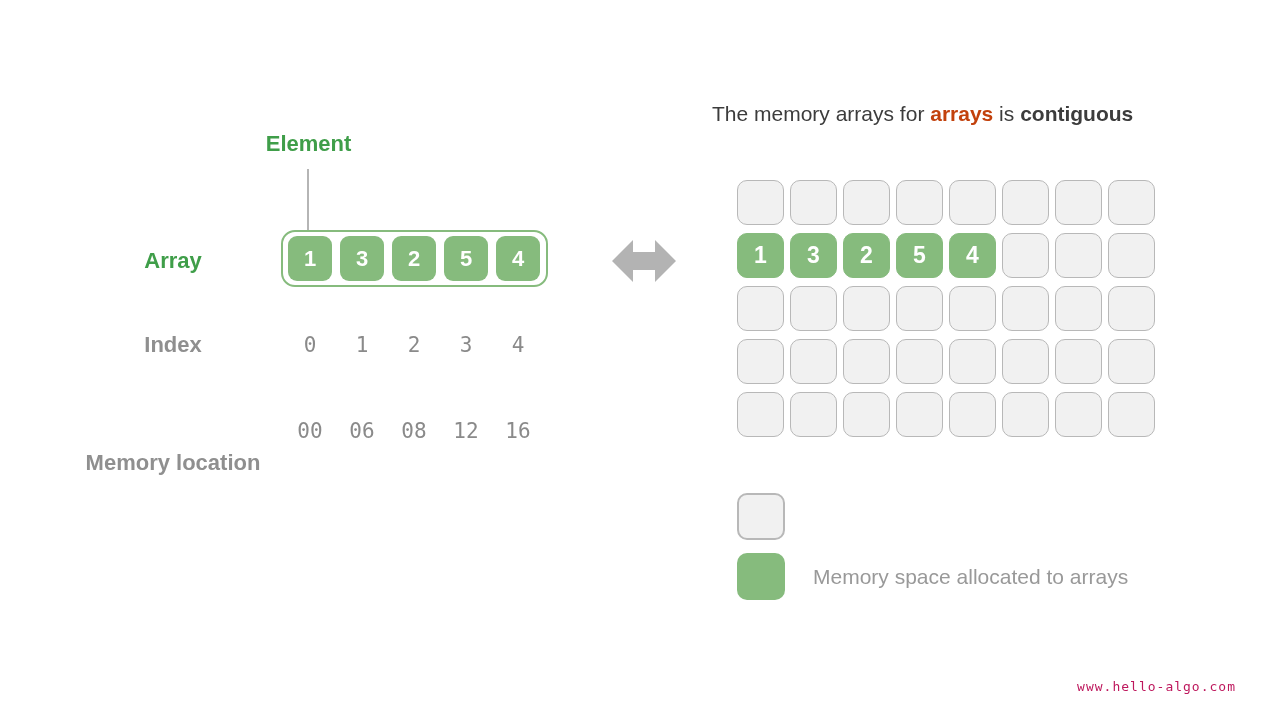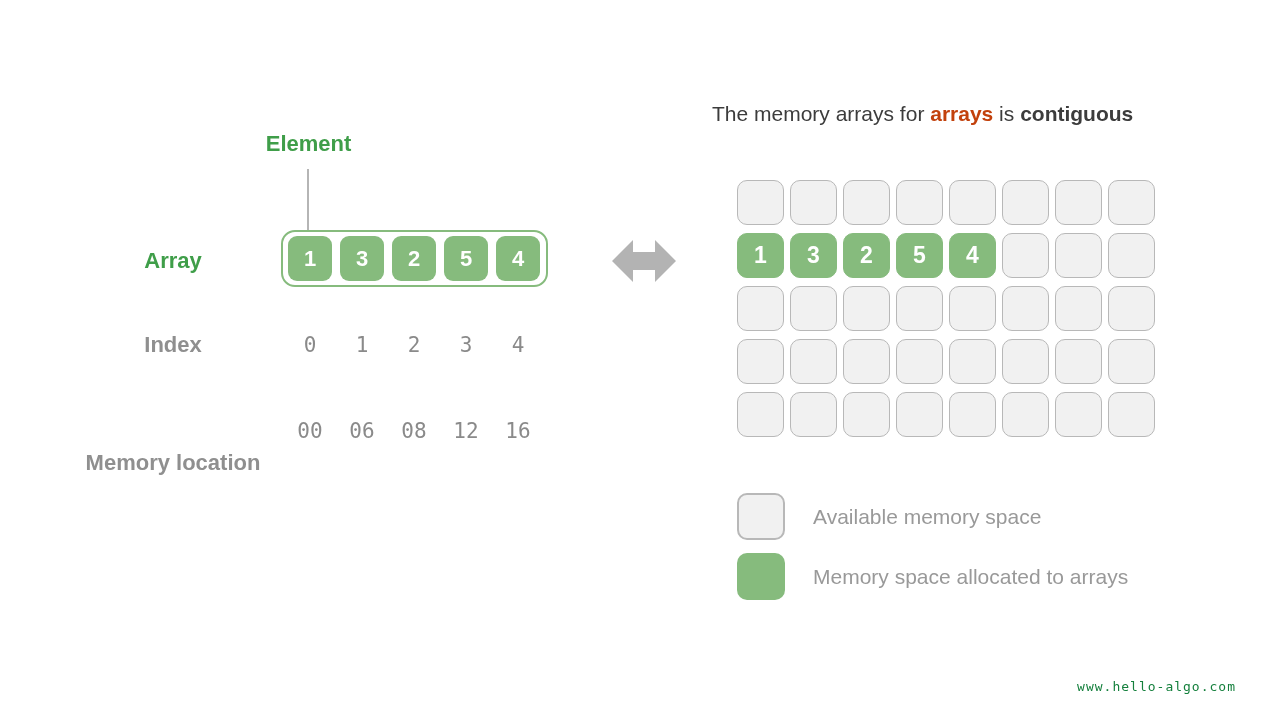--- a/index.html
+++ b/index.html
@@ -117,21 +117,21 @@
   .legend-label {
     margin-left: 28px;
     font-size: 21px;
     color: #999999;
   }
 
   .watermark {
     right: 44px; top: 679px;
     font-family: "DejaVu Sans Mono", monospace;
     font-size: 13px; letter-spacing: 1px;
-    color: #15803d;
+    color: #be185d;
   }
 </style>
 </head>
 <body>
 
 <div class="abs element-label">Element</div>
 <div class="abs connector-line"></div>
 
 <div class="abs row-label green label-array">Array</div>
 <div class="abs array-box">
@@ -207,21 +207,20 @@
     <div class="grid-cell"></div>
     <div class="grid-cell"></div>
     <div class="grid-cell"></div>
     <div class="grid-cell"></div>
     <div class="grid-cell"></div>
   </div>
 
 <div class="abs legend">
   <div class="legend-row">
     <div class="legend-swatch available"></div>
-    <div class="legend-label">Available memory space</div>
   </div>
   <div class="legend-row">
     <div class="legend-swatch allocated"></div>
     <div class="legend-label">Memory space allocated to arrays</div>
   </div>
 </div>
 
 <div class="abs watermark">www.hello-algo.com</div>
 
 </body></html>

